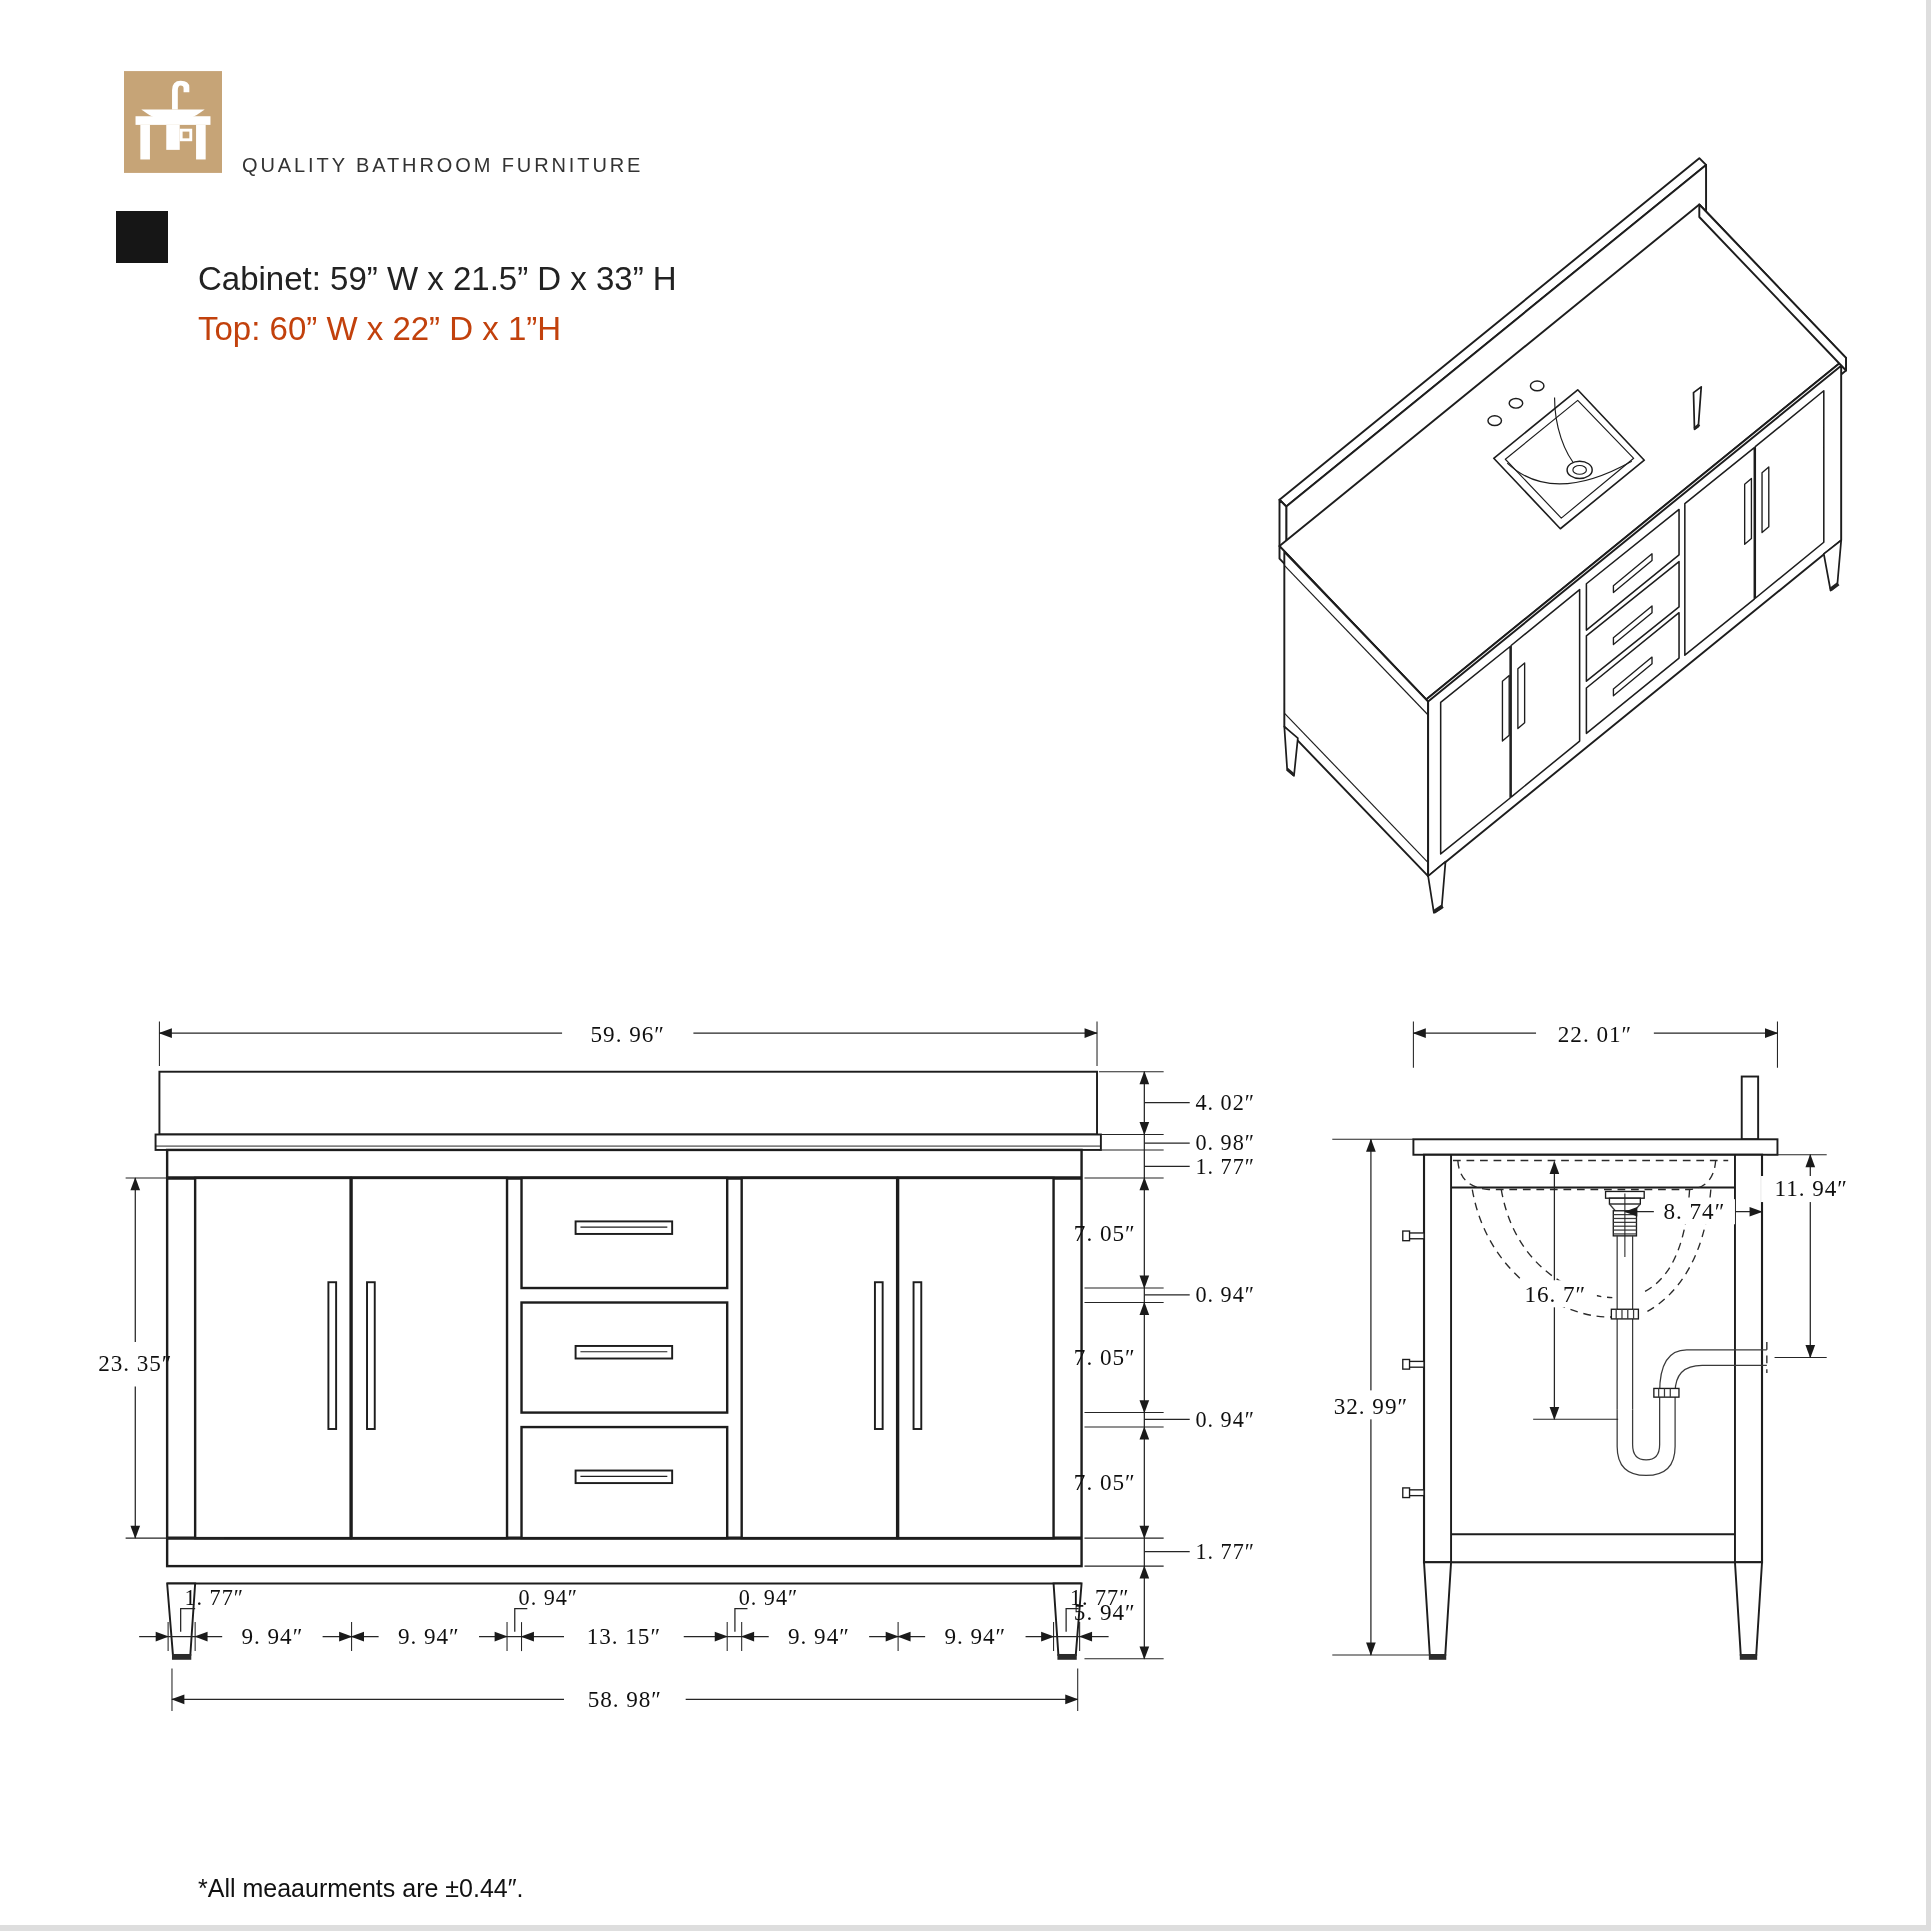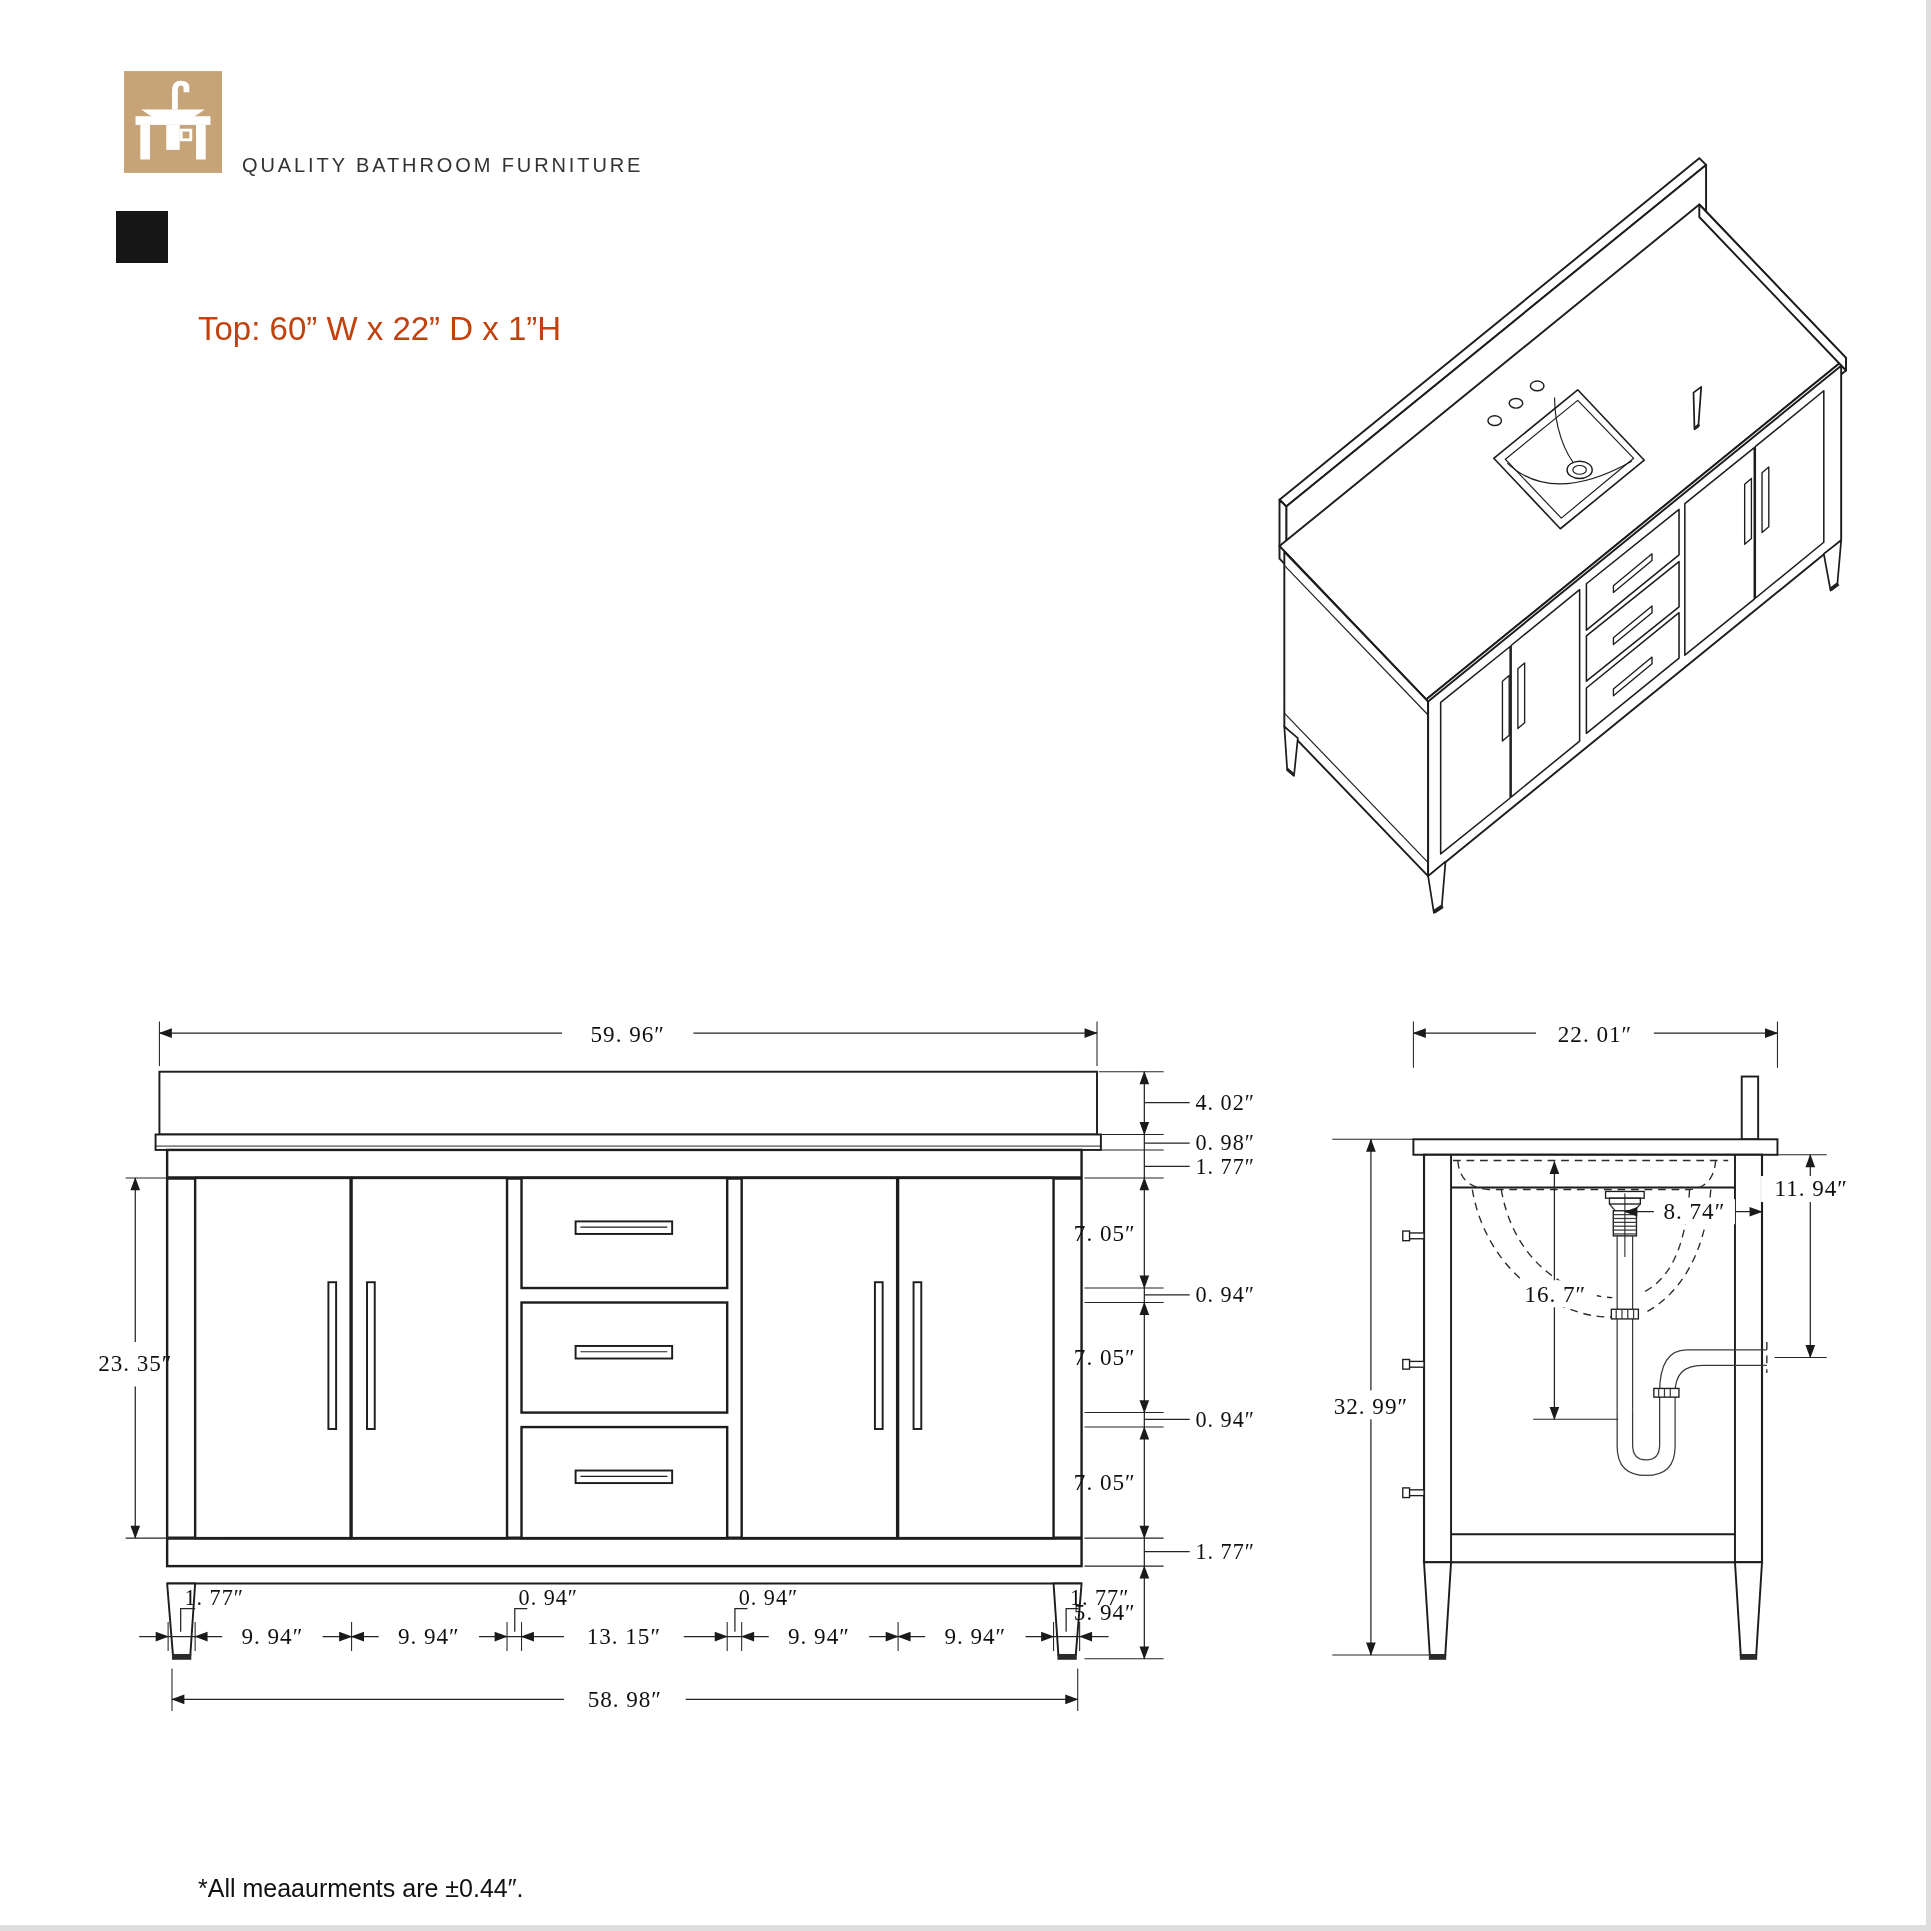--- a/index.html
+++ b/index.html
@@ -42,20 +42,21 @@
       <rect x="17" y="56" width="10" height="36"></rect>
       <rect x="75" y="56" width="10" height="36"></rect>
       <rect x="44" y="56" width="14" height="26"></rect>
       <rect x="58" y="60" width="13" height="13"></rect>
       <rect x="61" y="63" width="7" height="7" fill="#C6A477"></rect>
     </g>
   </svg>
   <div class="abs" id="brand-tagline">QUALITY BATHROOM FURNITURE</div>
 
   <div class="abs" id="bullet"></div>
+  <div class="abs" id="spec-cabinet">Cabinet: 59” W x 21.5” D x 33” H</div>
   <div class="abs" id="spec-top">Top: 60” W x 22” D x 1”H</div>
 
   <svg class="abs" style="left:1265px;top:135px;" width="637" height="801" viewBox="0 0 660 830">
     <g stroke-linejoin="round">
 
       <g>
         <polygon class="fw" stroke-width="2" points="15,378 450,24 457,31 22,385"></polygon>
         <polygon class="fw" stroke-width="2" points="22,385 457,31 457,79 22,433"></polygon>
         <polygon class="fw" stroke-width="2" points="15,378 22,385 22,433 15,426"></polygon>
       </g>

